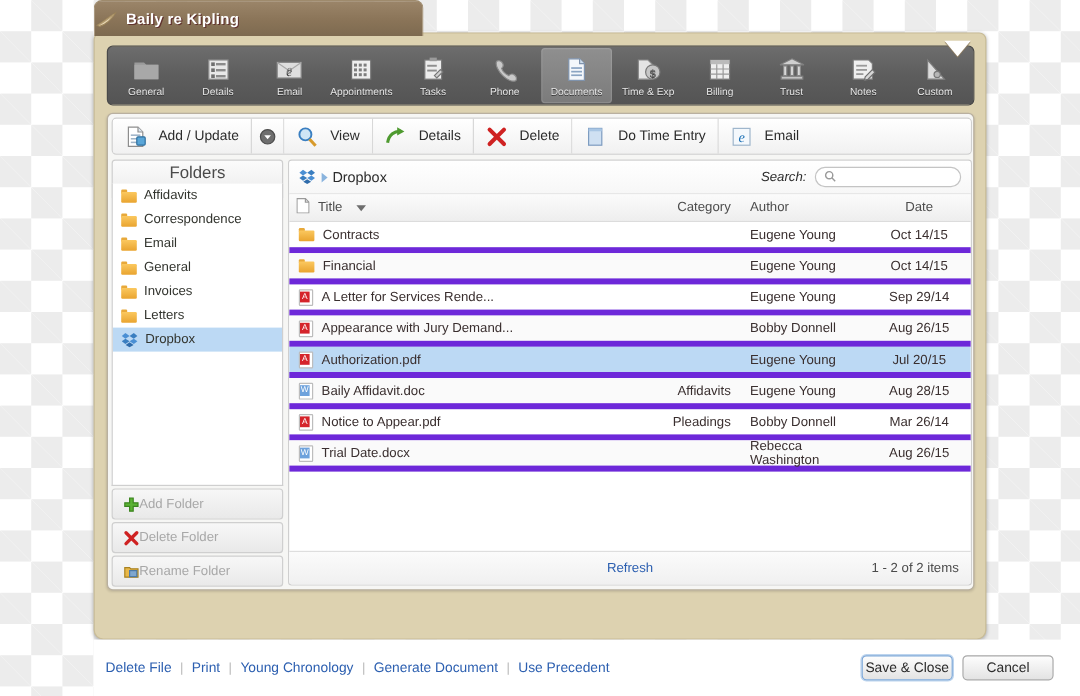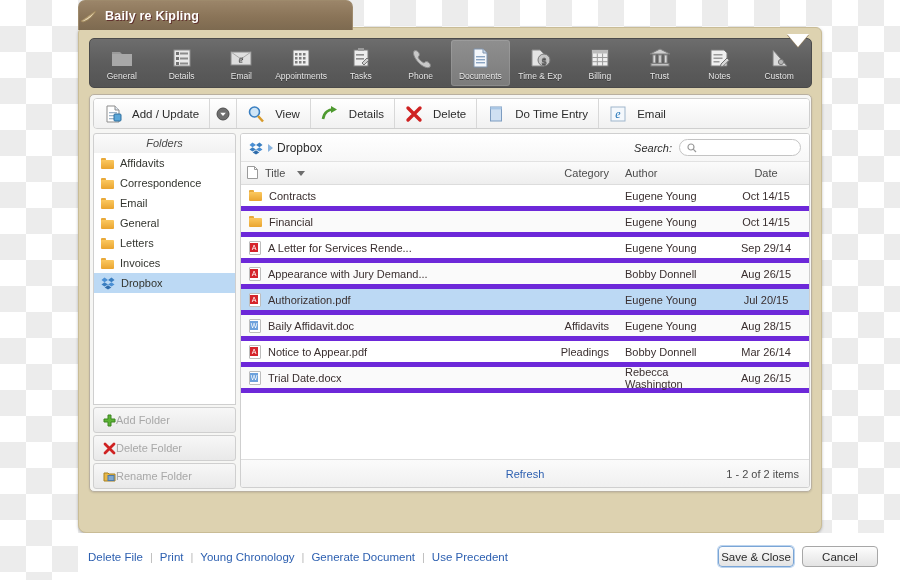--- a/index.html
+++ b/index.html
@@ -125,23 +125,23 @@
   .act-split { padding: 0 6px; border-right: 1px solid #d8d8d8;
     display:flex; align-items:center; background: linear-gradient(180deg,#fff,#f1f1f1); }
 
   
   .folders {
     position: absolute; left: 3px; top: 38px;
     width: 143px; height: 355px;
   }
   .fold-head {
     height: 32px; line-height: 19px; text-align: center;
-    font-size: 11px; color: #4a4a4a;
+    font-size: 14px; color: #4a4a4a;
     background: linear-gradient(180deg,#fbfbfb,#ececec);
-    border: 1px solid #cfcfcf; border-radius: 3px 3px 0 0; font-style: italic;
+    border: 1px solid #cfcfcf; border-radius: 3px 3px 0 0;
   }
   .fold-list {
     position: absolute; top: 20px; left: 0;
     width: 143px; height: 252px;
     background: #ffffff;
     border: 1px solid #cfcfcf; border-top: none;
     overflow: hidden;
   }
   .fold-item {
     display: flex; align-items: center; gap: 6px;
@@ -544,25 +544,25 @@
           <div class="fold-item">
             <span class="folder-ic"></span>
             <span>Email</span>
           </div>
           <div class="fold-item">
             <span class="folder-ic"></span>
             <span>General</span>
           </div>
           <div class="fold-item">
             <span class="folder-ic"></span>
-            <span>Letters</span>
+            <span>Invoices</span>
           </div>
           <div class="fold-item">
             <span class="folder-ic"></span>
-            <span>Invoices</span>
+            <span>Letters</span>
           </div>
           <div class="fold-item sel">
             <span class="dbox-ic">
               <svg width="14" height="13" viewBox="0 0 14 13">
                 <path d="M3.5 0.5L0.5 3l3 2.2L7 3z" fill="#4a8fd4"></path>
                 <path d="M10.5 0.5L13.5 3l-3 2.2L7 3z" fill="#3a7ec0"></path>
                 <path d="M0.5 7.4L3.5 5.2 7 7.4 3.5 9.6z" fill="#3a7ec0"></path>
                 <path d="M13.5 7.4L10.5 5.2 7 7.4l3.5 2.2z" fill="#4a8fd4"></path>
                 <path d="M3.7 10.4L7 8.3l3.3 2.1L7 12.4z" fill="#2f6cab"></path>
               </svg>

